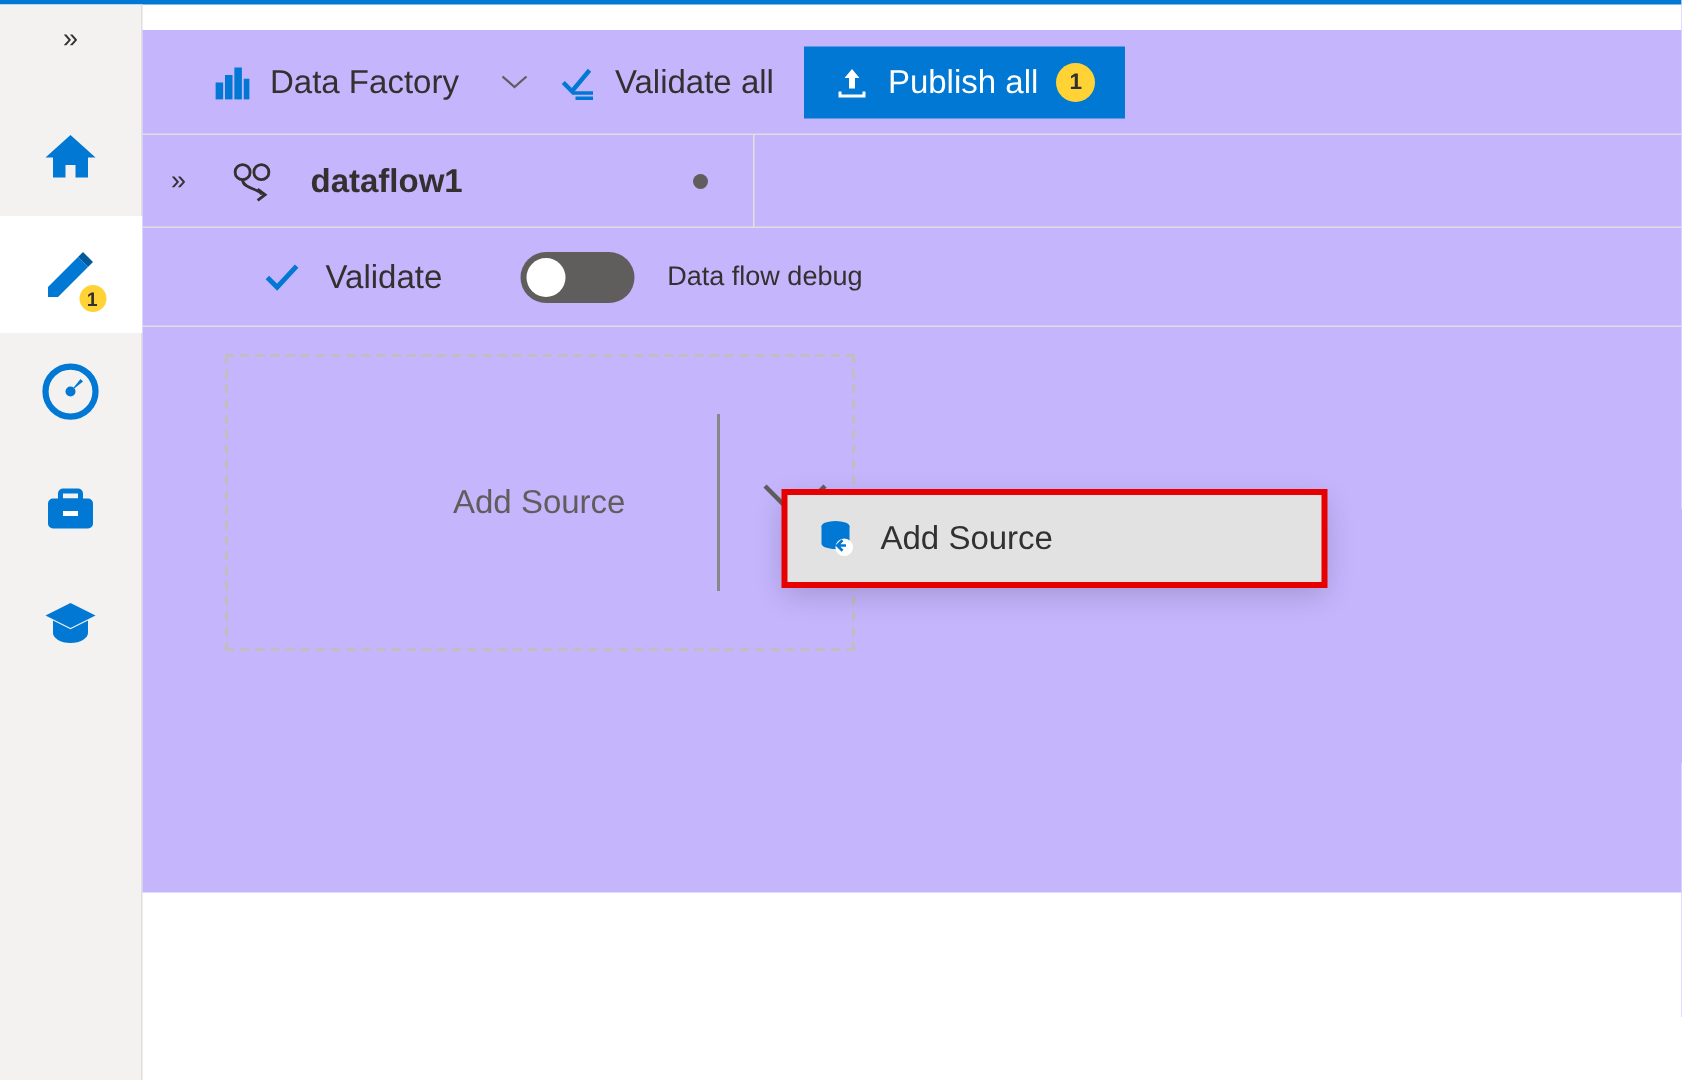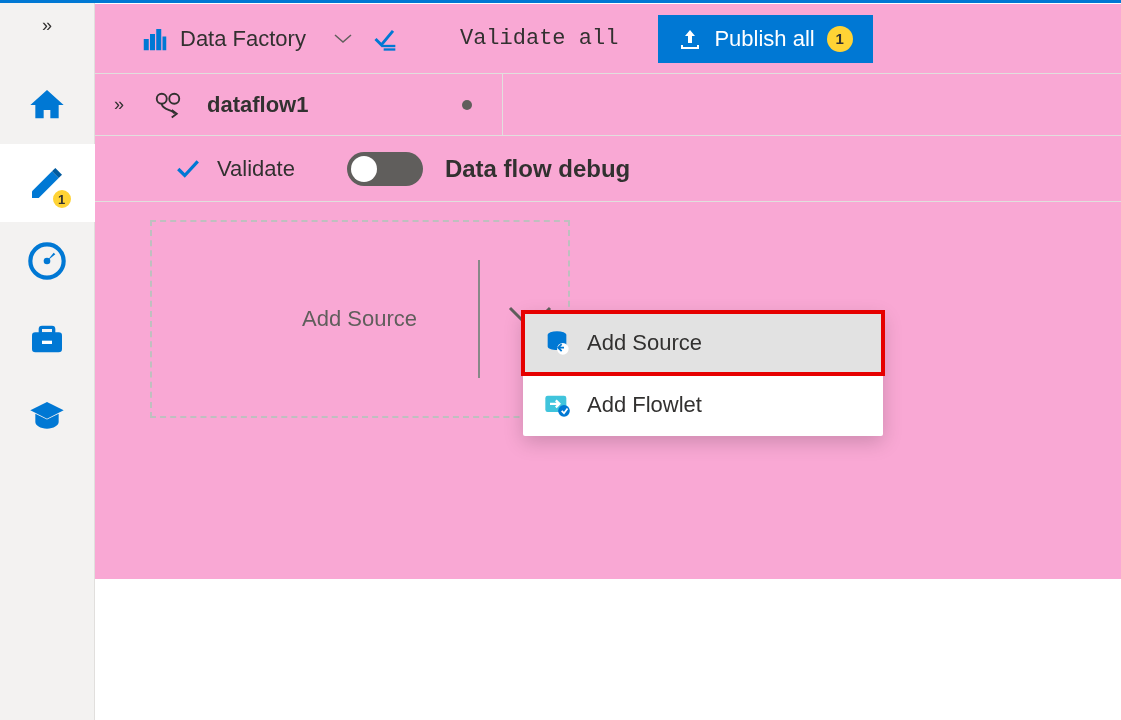--- a/index.html
+++ b/index.html
@@ -67,24 +67,24 @@
       font-size: 13px;
       font-weight: 600;
       display: flex;
       align-items: center;
       justify-content: center;
       border: 2px solid #fff;
     }
     .main-area {
       position: absolute;
       left: 95px;
-      top: 4px;
+      top: 20px;
       right: 0;
       height: 575px;
-      background: #f9a8d4;
+      background: #c4b5fd;
     }
     .top-toolbar {
       height: 70px;
       display: flex;
       align-items: center;
       padding-left: 45px;
       border-bottom: 1px solid #e1dfdd;
       gap: 20px;
     }
     .tb-section {
@@ -98,35 +98,32 @@
       color: #323130;
     }
     .chevron-down-thin {
       width: 18px;
       height: 10px;
       margin-left: 18px;
     }
     .validate-all-label {
       font-size: 22px;
       color: #323130;
-      margin-left: 50px;
-      font-family: Liberation Mono, monospace;
     }
     .publish-btn {
       background: #0078d4;
       color: #fff;
       height: 48px;
       padding: 0 20px;
       display: flex;
       align-items: center;
       gap: 12px;
       border: none;
       cursor: pointer;
       font-size: 22px;
-      margin-left: 20px;
     }
     .publish-badge {
       background: #ffd335;
       color: #323130;
       border-radius: 50%;
       width: 26px;
       height: 26px;
       font-size: 15px;
       font-weight: 600;
       display: flex;
@@ -195,24 +192,23 @@
     .toggle-thumb {
       position: absolute;
       left: 4px;
       top: 4px;
       width: 26px;
       height: 26px;
       background: #fff;
       border-radius: 50%;
     }
     .debug-label {
-      font-size: 24px;
+      font-size: 18px;
       color: #323130;
       margin-left: -30px;
-      font-weight: bold;
     }
     .canvas-area {
       position: relative;
       padding: 18px 12px 0 55px;
     }
     .source-box {
       width: 420px;
       height: 198px;
       border: 2px dashed #bfbfbf;
       display: flex;
@@ -388,25 +384,16 @@
     <div class="dropdown-menu">
       <div class="menu-item highlighted">
         <svg class="icon-svg" viewBox="0 0 24 24">
           <ellipse cx="12" cy="5" rx="8" ry="3" fill="#0078d4"></ellipse>
           <path d="M4 5 v10 c0 1.7 3.6 3 8 3 s8-1.3 8-3 V5" fill="#0078d4"></path>
           <circle cx="17" cy="17" r="5" fill="#fff"></circle>
           <path d="M14 17 l3 3 l-3 3 M17 20 h-5" stroke="#0078d4" stroke-width="1.5" fill="none" transform="rotate(180 15 18)"></path>
         </svg>
         <span>Add Source</span>
       </div>
-      <div class="menu-item">
-        <svg class="icon-svg" viewBox="0 0 24 24">
-          <rect x="2" y="4" width="18" height="14" rx="2" fill="#40c4dc"></rect>
-          <path d="M6 11 h8 M11 8 l3 3 l-3 3" stroke="#fff" stroke-width="2" fill="none"></path>
-          <circle cx="18" cy="17" r="5" fill="#0078d4"></circle>
-          <path d="M16 17 l2 2 l3-4" stroke="#fff" stroke-width="1.5" fill="none"></path>
-        </svg>
-        <span>Add Flowlet</span>
-      </div>
     </div>
   </div>
 
 </div>
 
 </body></html>

